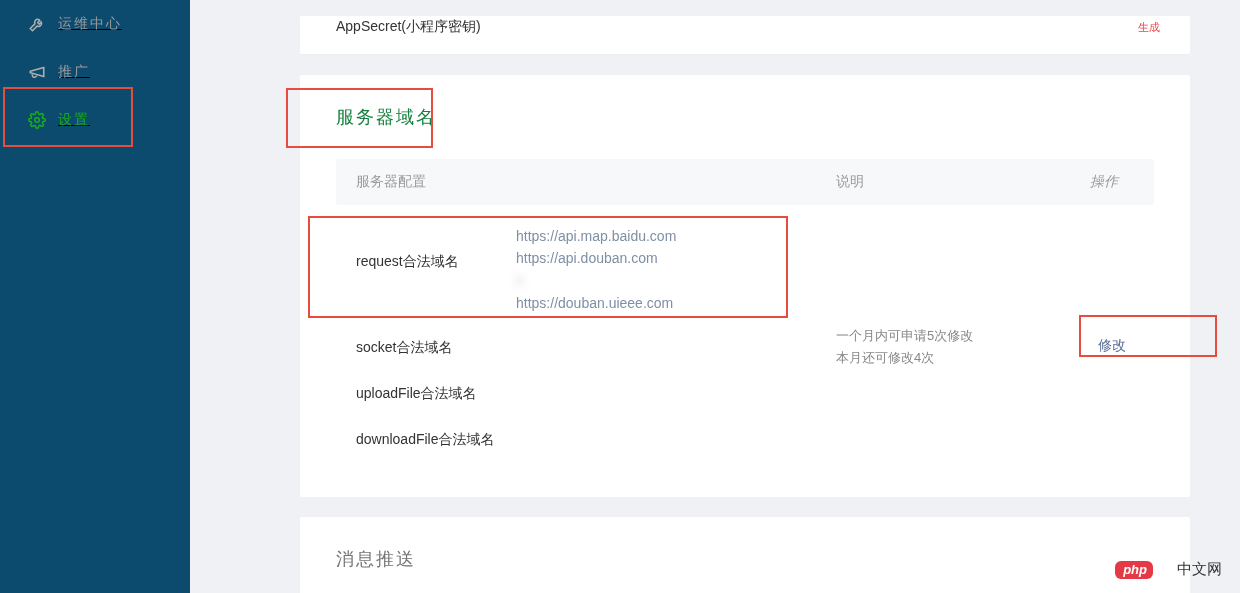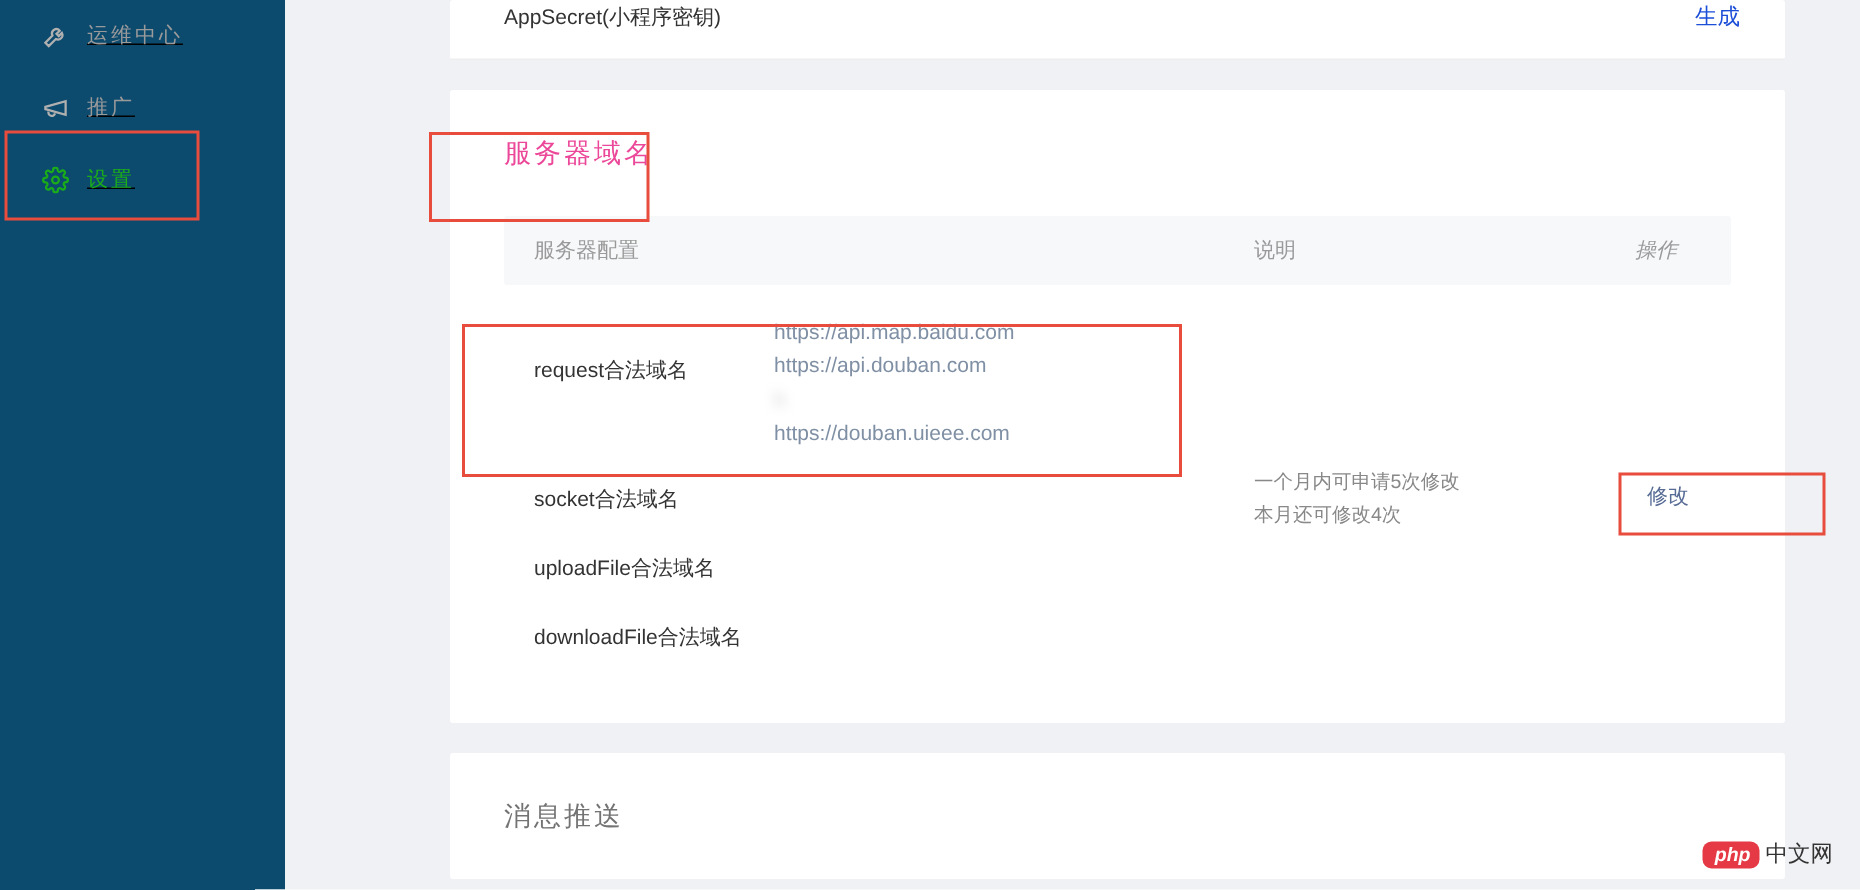--- a/index.html
+++ b/index.html
@@ -4,27 +4,27 @@
   <style>
     * { margin: 0; padding: 0; box-sizing: border-box; }
     body { font-family: -apple-system, "PingFang SC", "Microsoft YaHei", sans-serif; background: #f0f1f5; width: 1240px; height: 593px; overflow: hidden; position: relative; }
     .sidebar { position: absolute; left: 0; top: 0; width: 190px; height: 100%; background: #0c4a6e; text-decoration: underline; }
     .sidebar-item { display: flex; align-items: center; height: 48px; padding-left: 28px; cursor: pointer; color: #9a9a9a; font-size: 14px; }
     .sidebar-item .icon { width: 18px; height: 18px; margin-right: 12px; display: flex; align-items: center; justify-content: center; color: #b0b0b0; }
     .sidebar-item.active { color: #1aad19; }
     .sidebar-item.active .icon { color: #1aad19; }
     .sidebar-item .label { letter-spacing: 2px; }
     .hl-settings { position: absolute; left: 3px; top: 87px; width: 130px; height: 60px; border: 2px solid #e74c3c; pointer-events: none; }
-    .main { position: absolute; left: 190px; top: 0; right: 0; height: 100%; padding: 0 50px 0 110px; }
+    .main { position: absolute; left: 190px; top: 0; right: 0; height: 100%; padding: 16px 50px 0 110px; }
     .card { background: #fff; border-radius: 2px; margin-bottom: 20px; }
     .top-row { display: flex; align-items: center; justify-content: space-between; padding: 2px 30px 18px 36px; border-bottom: 1px solid #eee; }
     .top-label { color: #333; font-size: 14px; }
-    .top-action { color: #1d4ed8; font-size: 15px; cursor: pointer; }
+    .top-action { color: #ef4444; font-size: 11px; cursor: pointer; }
     .card-domain { padding: 0; }
-    .card-title { padding: 30px 0 30px 36px; font-size: 18px; font-weight: 500; color: #ec4899; letter-spacing: 2px; }
+    .card-title { padding: 30px 0 30px 36px; font-size: 18px; font-weight: 500; color: #15803d; letter-spacing: 2px; }
     .hl-title { position: absolute; left: 286px; top: 88px; width: 147px; height: 60px; border: 2px solid #e74c3c; pointer-events: none; }
     .table-wrap { padding: 0 36px 30px 36px; }
     .table-header { display: flex; background: #f7f8fa; color: #9a9a9a; font-size: 14px; padding: 14px 20px; border-radius: 2px; }
     .col-config { flex: 0 0 480px; }
     .col-desc { flex: 1; }
     .col-action { flex: 0 0 60px; text-align: center; font-style: italic; }
     .table-body { position: relative; }
     .data-row { display: flex; align-items: flex-start; padding: 10px 20px; color: #333; font-size: 14px; min-height: 46px; }
     .row-request { align-items: flex-start; padding-top: 20px; padding-bottom: 14px; }
     .config-key { flex: 0 0 160px; color: #333; }
@@ -33,21 +33,21 @@
     .config-values div { white-space: nowrap; }
     .blur { filter: blur(4px); color: #ccc; }
     .desc-cell { color: #888; font-size: 13px; line-height: 1.7; }
     .action-btn { color: #576b95; font-size: 14px; cursor: pointer; padding: 6px 12px; text-align: left; }
     .hl-request { position: absolute; left: 308px; top: 216px; width: 480px; height: 102px; border: 2px solid #e74c3c; pointer-events: none; }
     .hl-modify { position: absolute; left: 1079px; top: 315px; width: 138px; height: 42px; border: 2px solid #e74c3c; pointer-events: none; }
     .desc-block { position: absolute; left: 500px; top: 120px; width: 200px; }
     .action-block { position: absolute; right: 16px; top: 126px; }
     .card-push { padding: 30px 36px; }
     .push-title { font-size: 18px; font-weight: 500; color: #737373; letter-spacing: 2px; }
-    .watermark { position: absolute; right: 18px; bottom: 14px; display: flex; align-items: center; font-size: 15px; color: #333; }
+    .watermark { position: absolute; right: 18px; bottom: 14px; display: flex; align-items: center; font-size: 15px; color: #333; gap: 20px; }
     .wm-badge { background: #e63946; color: #fff; font-weight: bold; font-style: italic; padding: 1px 6px 2px 8px; border-radius: 6px; margin-right: 4px; font-size: 13px; }
   </style>
 </head>
 <body>
 
 <div class="sidebar">
   <div class="sidebar-item">
     <span class="icon">
       <svg width="18" height="18" viewBox="0 0 24 24" fill="none" stroke="currentColor" stroke-width="2">
           <path d="M14.7 6.3a4 4 0 0 0-5.4 5.4L3 18l3 3 6.3-6.3a4 4 0 0 0 5.4-5.4l-2.8 2.8-2-2 2.8-2.8z"></path>

